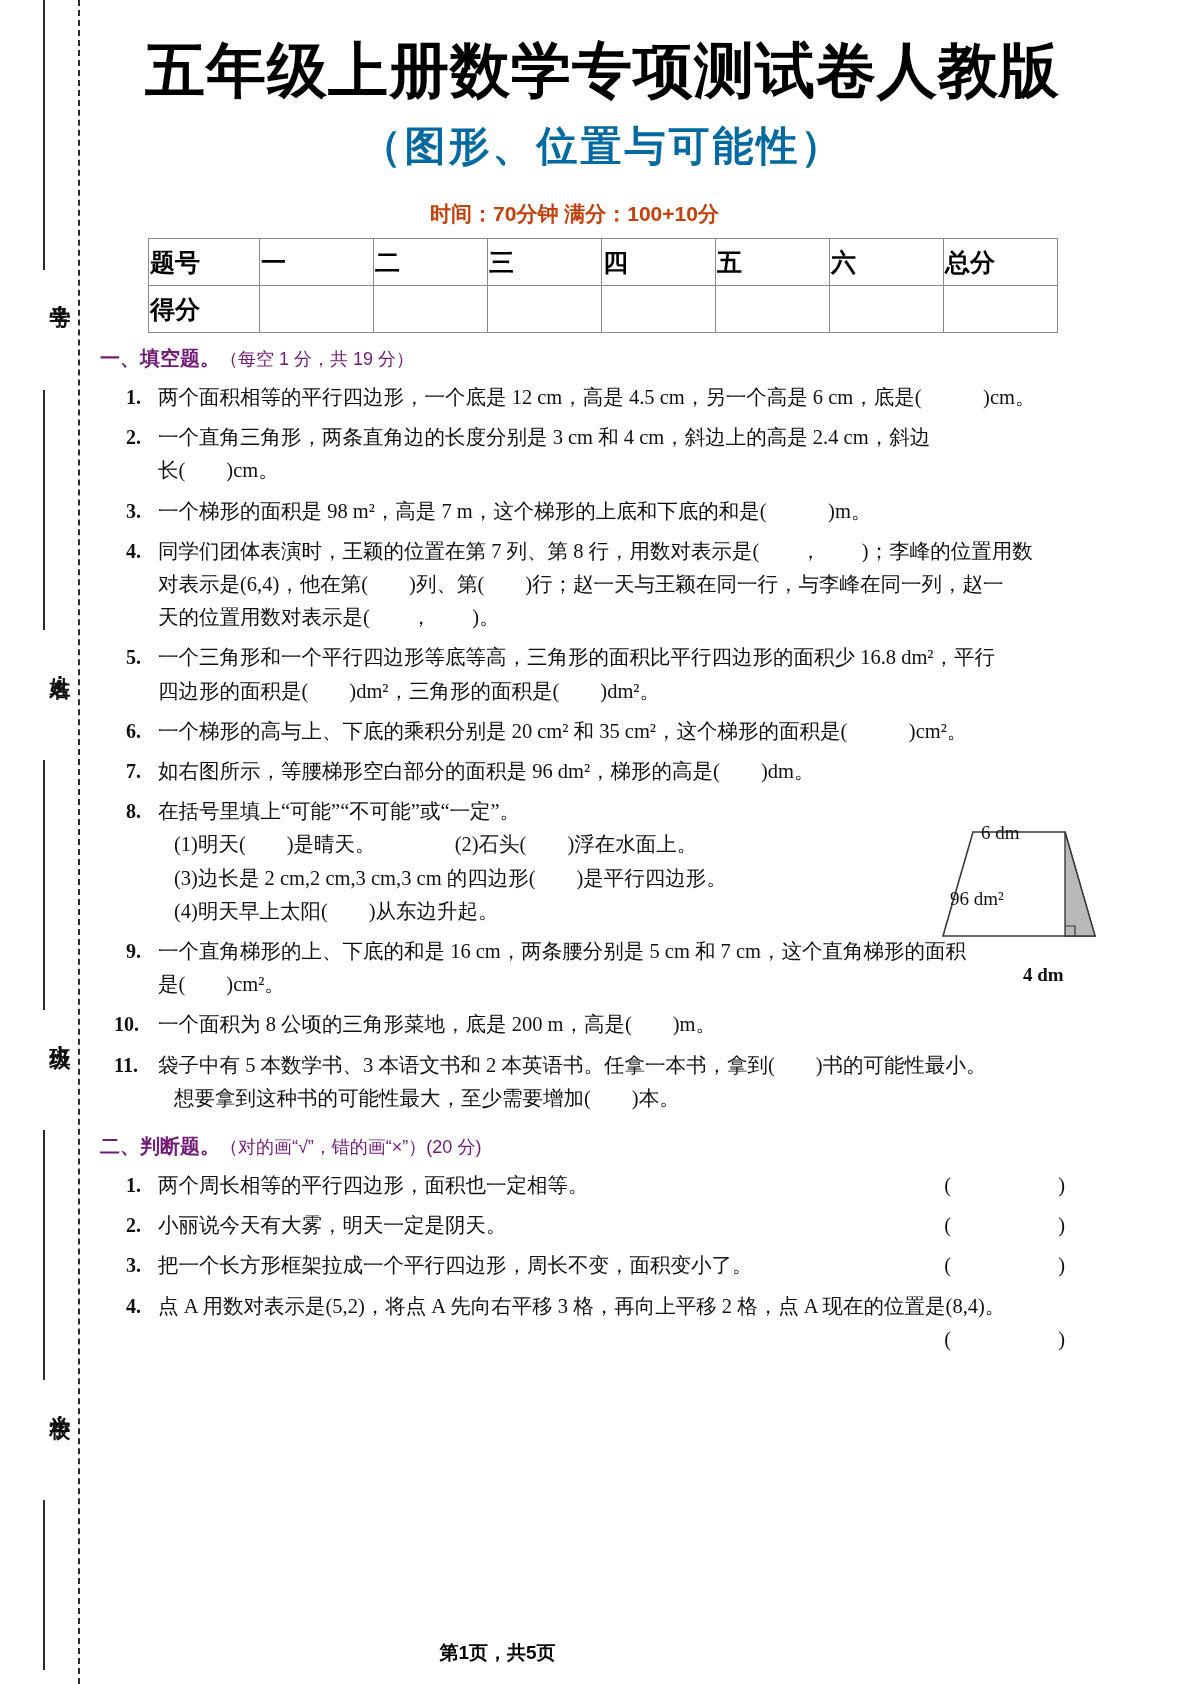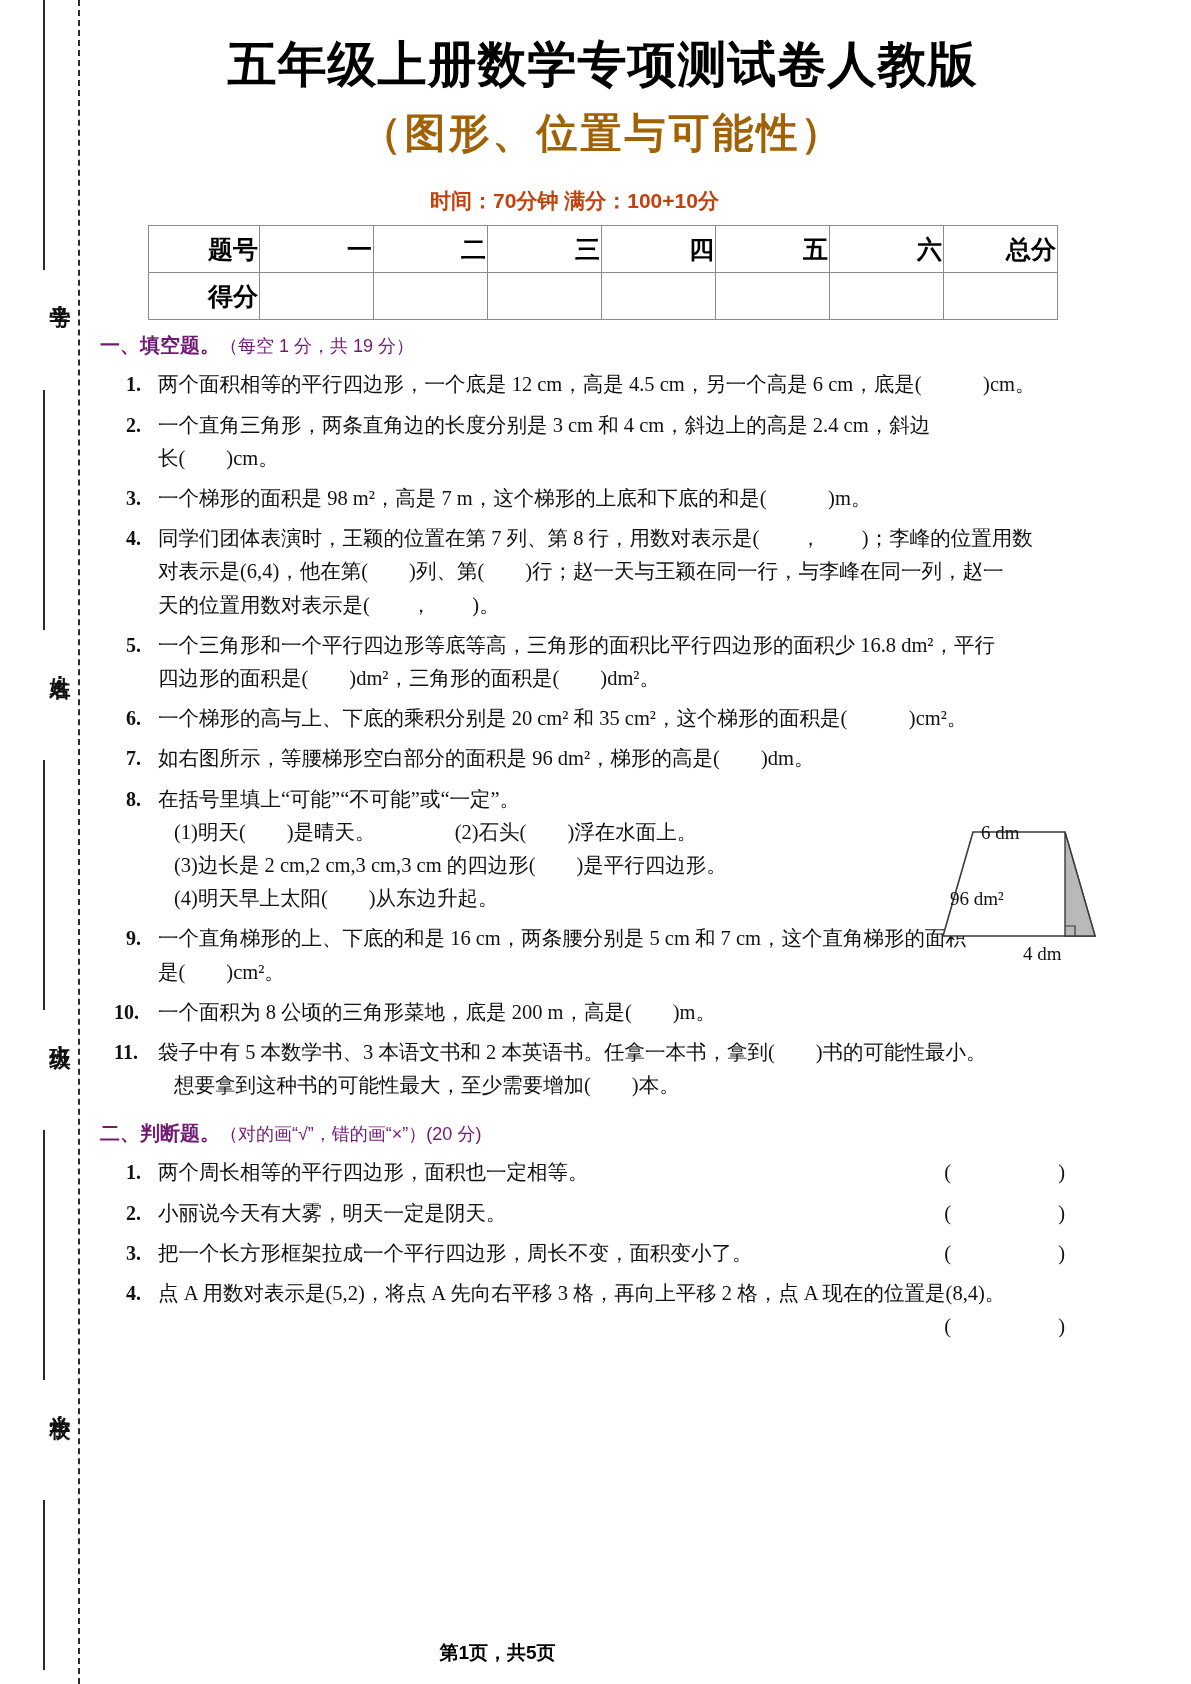--- a/index.html
+++ b/index.html
@@ -56,35 +56,35 @@
     position: absolute;
     left: 100px;
     top: 0;
     width: 1005px;
     height: 1684px;
   }
 
   .title-main {
     margin: 36px 0 0 0;
     text-align: center;
-    font-size: 49px;
+    font-size: 60px;
     font-weight: bold;
     letter-spacing: 1px;
     font-family: "Liberation Sans", "DejaVu Sans", sans-serif;
     color: #000;
     line-height: 1.15;
   }
   .title-sub {
     margin: 14px 0 0 0;
     text-align: center;
     font-size: 41px;
     font-weight: bold;
     letter-spacing: 3px;
     font-family: "Liberation Sans", "DejaVu Sans", sans-serif;
-    color: #a16207;
+    color: #0369a1;
   }
 
   .exam-meta {
     margin: 26px 56px 0 0;
     text-align: center;
     font-size: 21px;
     font-weight: bold;
     font-family: "Liberation Sans", "DejaVu Sans", sans-serif;
     color: #c2410c;
   }
@@ -92,21 +92,21 @@
   
   .score-table {
     margin: 10px 0 0 48px;
     width: 910px;
     border-collapse: collapse;
     table-layout: fixed;
   }
   .score-table td {
     border: 1px solid #8a8a8a;
     height: 44px;
-    text-align: right;
+    text-align: left;
     vertical-align: middle;
     font-size: 25px;
     font-weight: bold;
     font-family: "Liberation Serif", "DejaVu Serif", serif;
     color: #000;
   }
   .score-table td.head-cell { width: 108px; }
 
   
   .section-head {
@@ -172,21 +172,21 @@
     height: 175px;
   }
   .fig-top-label, .fig-bottom-label, .fig-area-label {
     position: absolute;
     font-size: 19px;
     color: #111;
     white-space: nowrap;
   }
   .fig-top-label { left: 66px; top: 0px; margin-top: 16px; }
   .fig-area-label { left: 35px; top: 82px; }
-  .fig-bottom-label { left: 108px; top: 137px; }
+  .fig-bottom-label { left: 108px; top: 158px; font-weight: bold; }
 
   
   .footer {
     position: absolute;
     left: 0;
     bottom: 18px;
     width: 995px;
     text-align: center;
     font-size: 19px;
     font-weight: bold;

